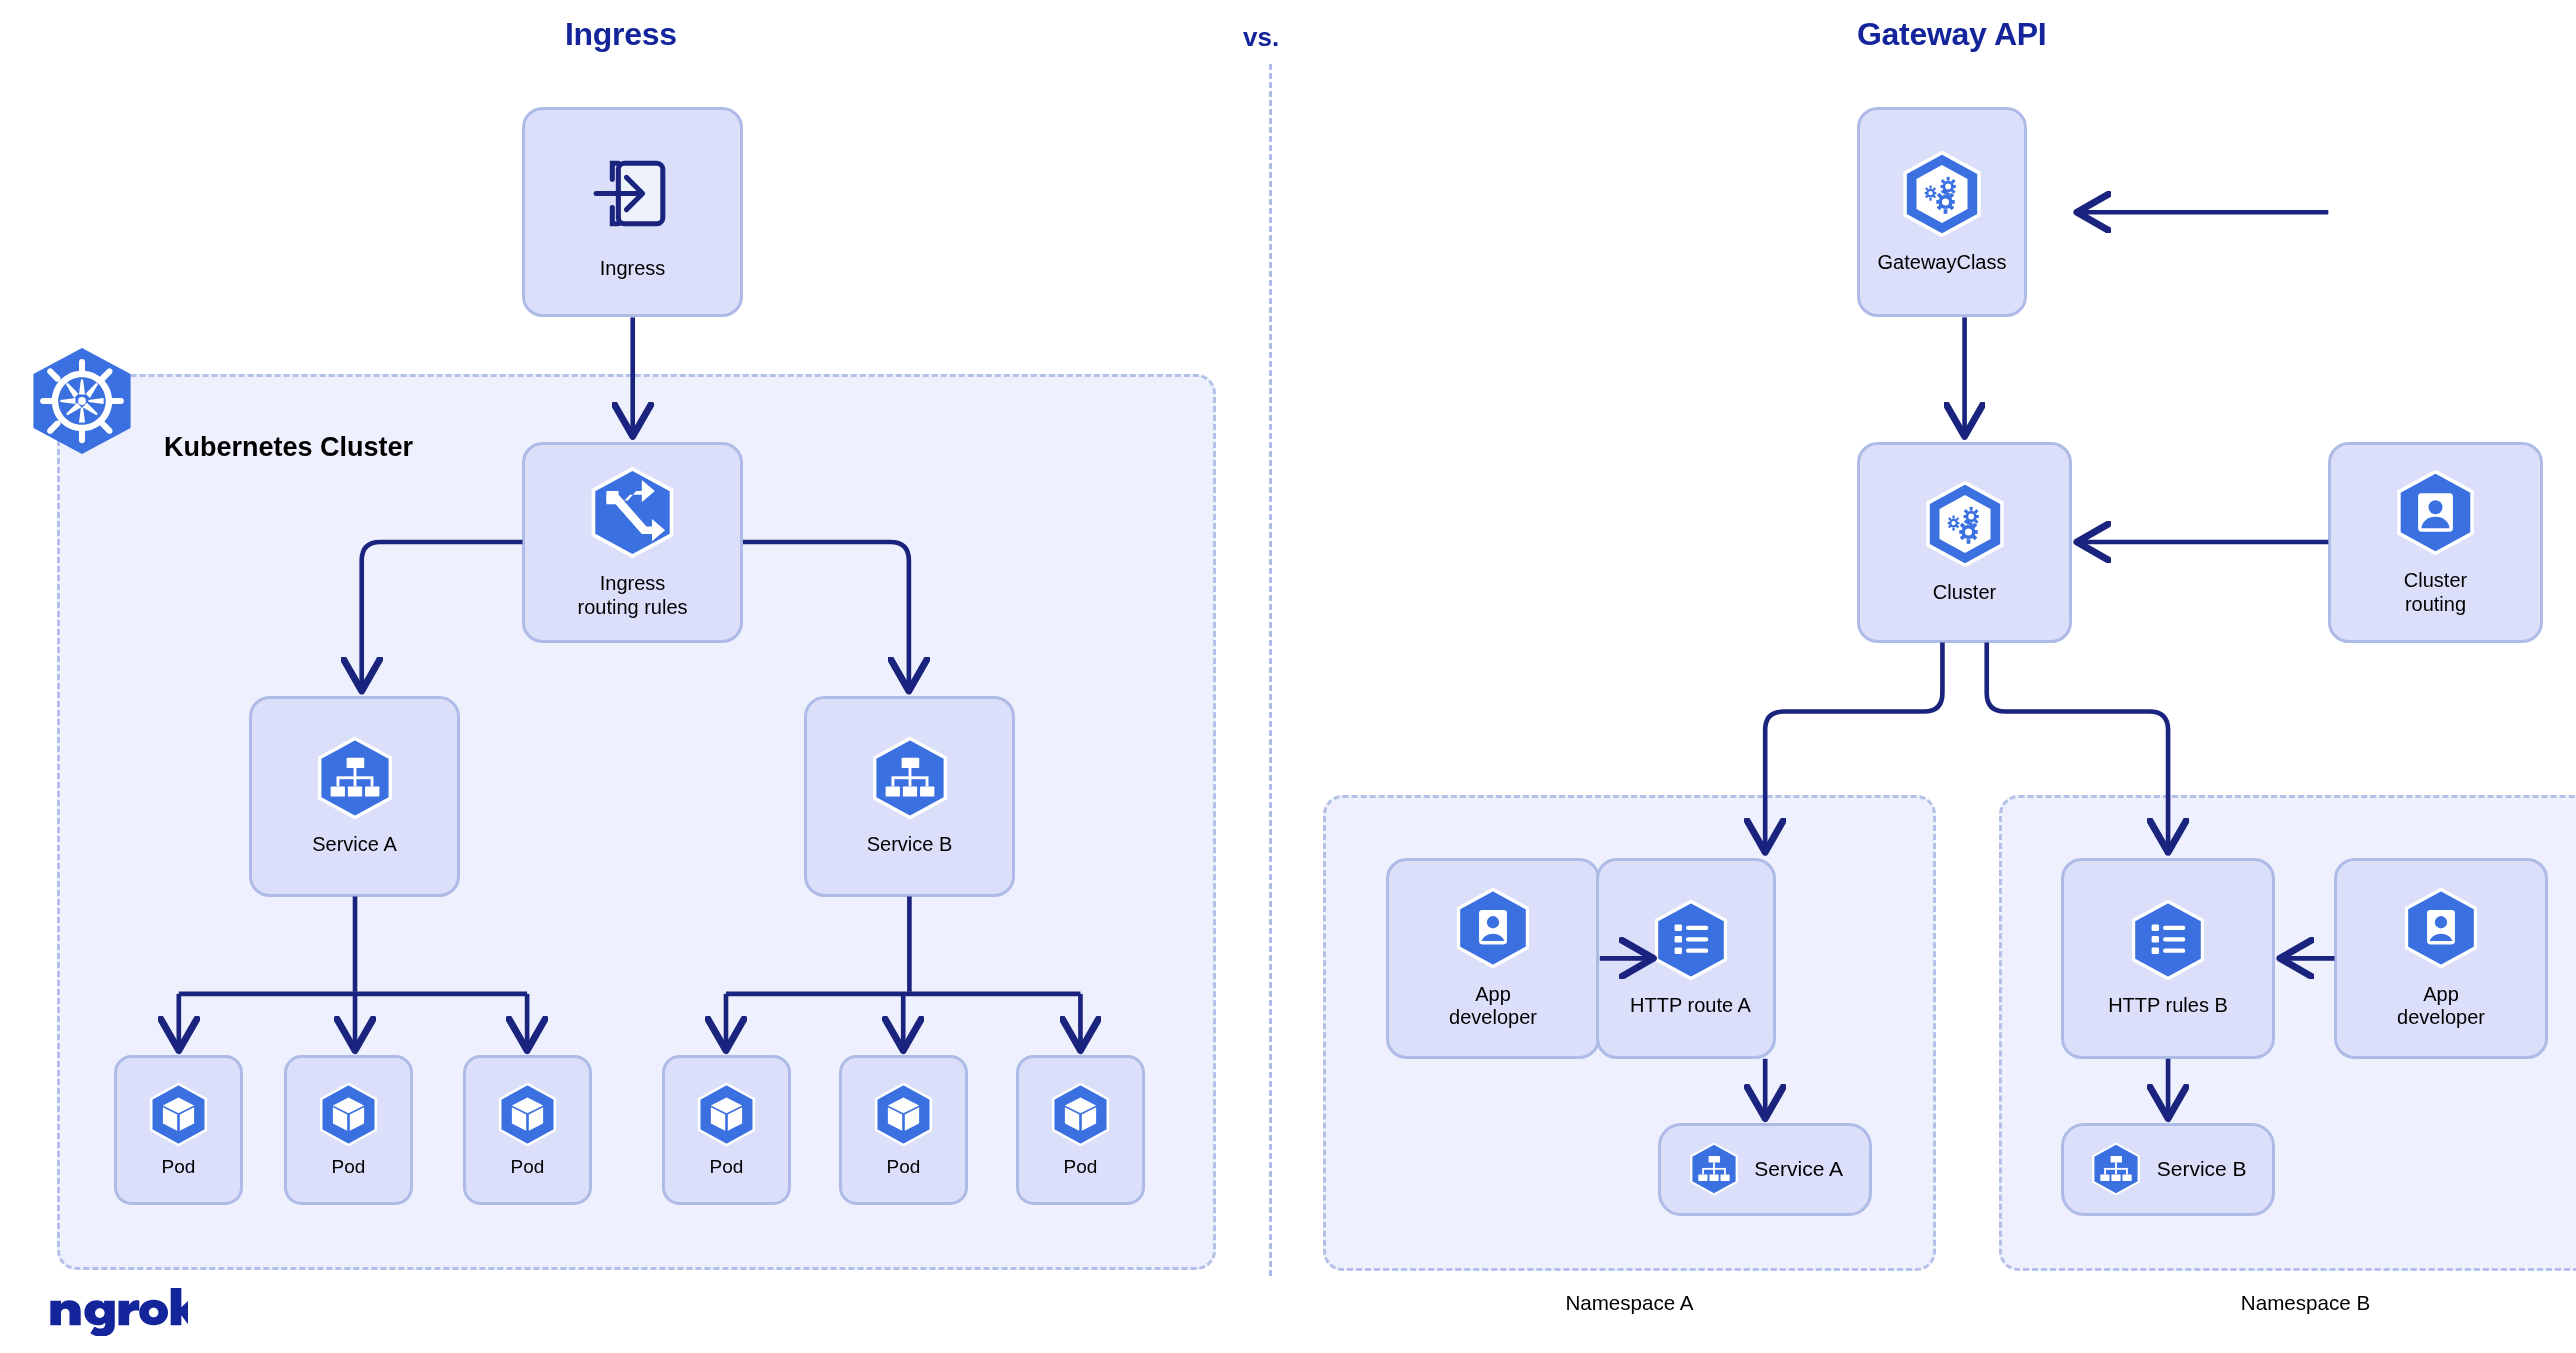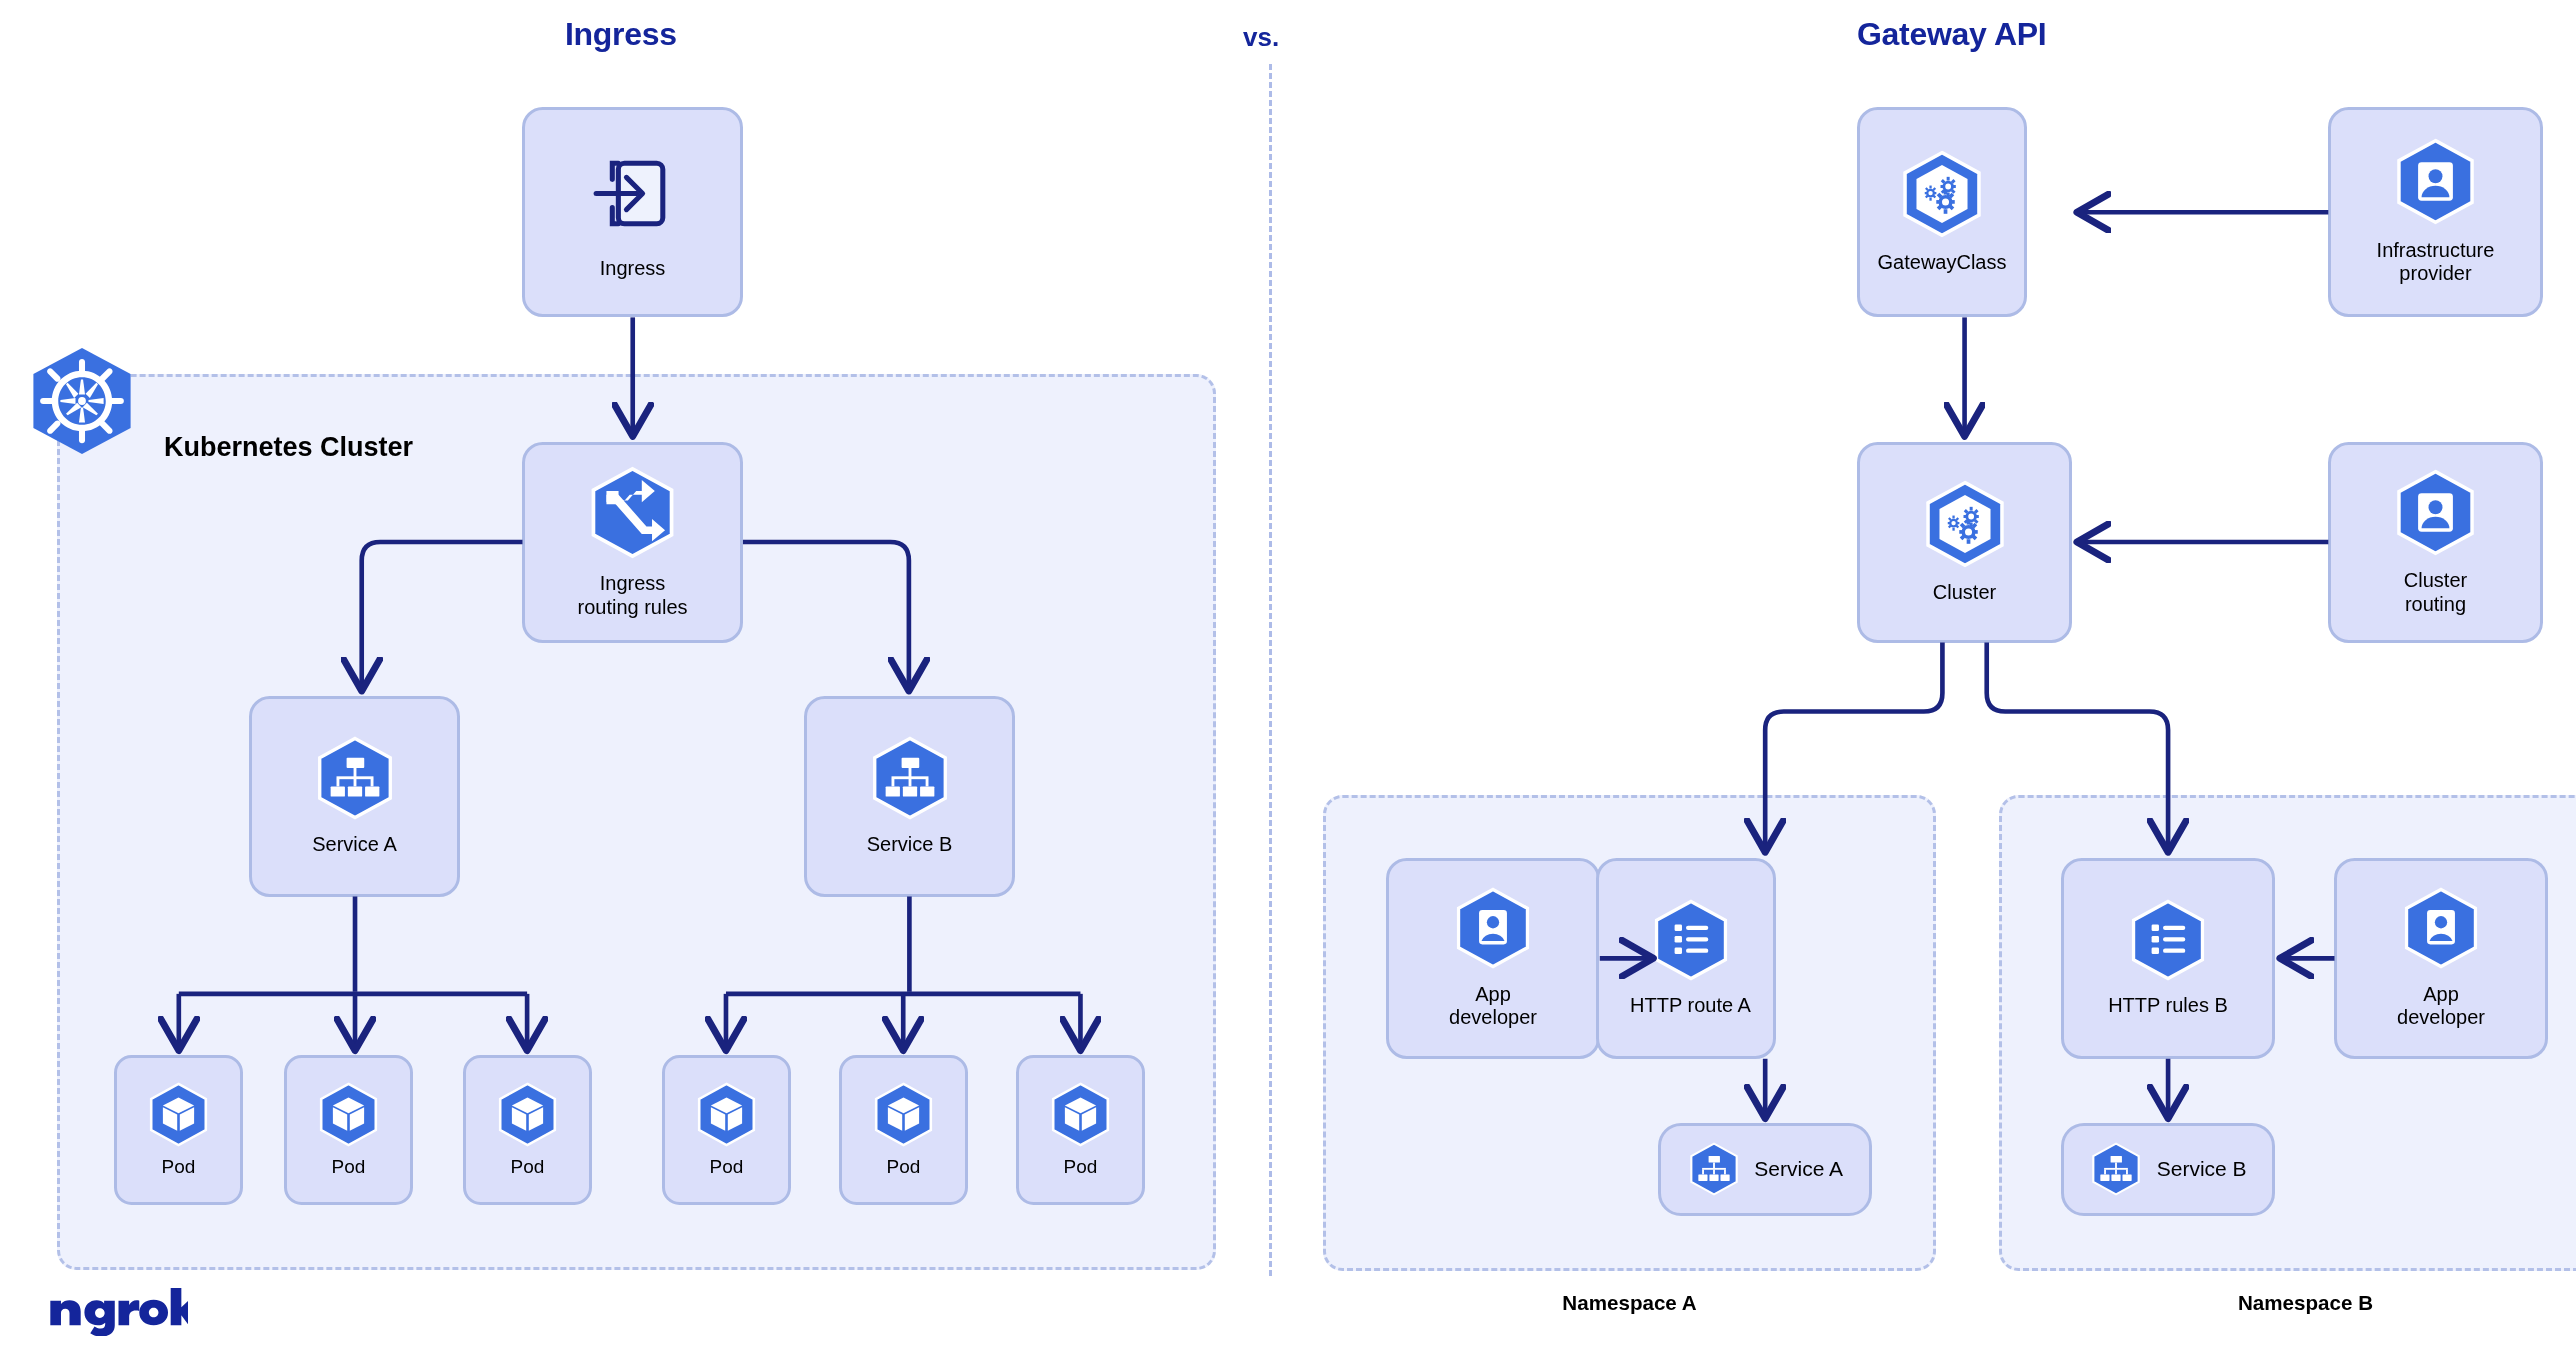--- a/index.html
+++ b/index.html
@@ -46,21 +46,21 @@
   .group-label{
     position:absolute;
     font-size:27px;
     font-weight:bold;
     color:#000;
     white-space:nowrap;
   }
   .ns-label{
     position:absolute;
     font-size:20.6px;
-    font-weight:bold;
+    font-weight:normal;
     color:#000;
     white-space:nowrap;
     text-align:center;
   }
   
   .card{
     position:absolute;
     background:#dbdffa;
     border:3.1px solid #adbbe6;
     border-radius:20.6px;
@@ -330,32 +330,20 @@
           <rect x="45.2" y="49.3" width="4.2" height="5" transform="rotate(-45 47.3 51.8)"></rect>
           <rect x="58.6" y="62.7" width="4.2" height="5" transform="rotate(-45 60.7 65.2)"></rect>
           <rect x="58.6" y="49.3" width="4.2" height="5" transform="rotate(45 60.7 51.8)"></rect>
           <rect x="45.2" y="62.7" width="4.2" height="5" transform="rotate(45 47.3 65.2)"></rect>
         </g>
       </svg>
     </span>
     <span class="card-label">GatewayClass</span>
   </div>
 
-  <div class="card" style="left:2328px;top:107px;width:215px;height:210px;">
-    <span class="icon">
-      <svg width="87" height="87" viewBox="0 0 100 100">
-        <polygon points="50,3 92,26 92,74 50,97 8,74 8,26" fill="#3a70e0" stroke="#ffffff" stroke-width="4"></polygon>
-        <rect x="30" y="28" width="40" height="44" rx="4" fill="#ffffff"></rect>
-        <circle cx="50" cy="44" r="8" fill="#3a70e0"></circle>
-        <path d="M34 68 a16 13 0 0 1 32 0 z" fill="#3a70e0"></path>
-      </svg>
-    </span>
-    <span class="card-label">Infrastructure
-provider</span>
-  </div>
 
   <div class="card" style="left:1857px;top:442px;width:215px;height:201px;">
     <span class="icon">
       <svg width="88" height="88" viewBox="0 0 100 100">
         <polygon points="50,3 92,26 92,74 50,97 8,74 8,26" fill="#3a70e0" stroke="#ffffff" stroke-width="4"></polygon>
         <polygon points="50,17 79,33 79,67 50,83 21,67 21,33" fill="#ffffff"></polygon>
         <g fill="#3a70e0">
           <path d="M57 35 a6.5 6.5 0 1 1 0 13 a6.5 6.5 0 1 1 0-13z M57 38.2 a3.3 3.3 0 1 0 0 6.6 a3.3 3.3 0 1 0 0-6.6z"></path>
           <rect x="55.3" y="30.5" width="3.4" height="4.2"></rect>
             <rect x="55.3" y="48.3" width="3.4" height="4.2"></rect>

